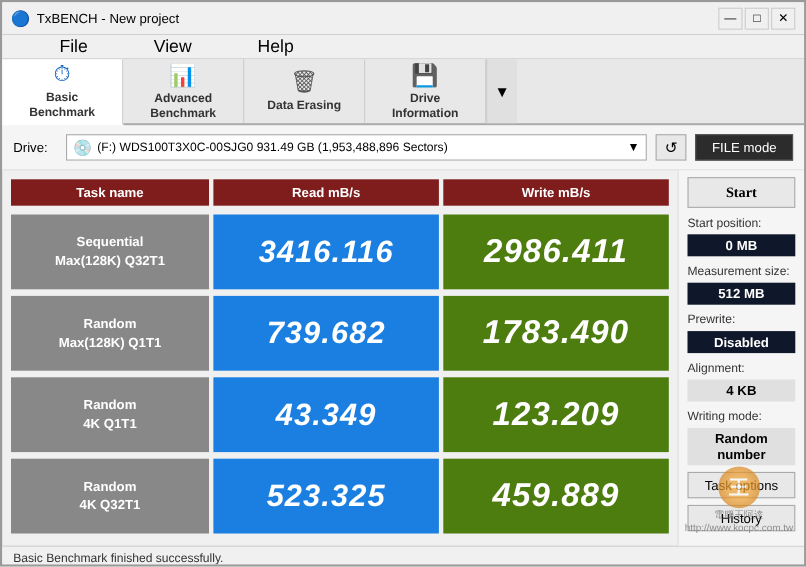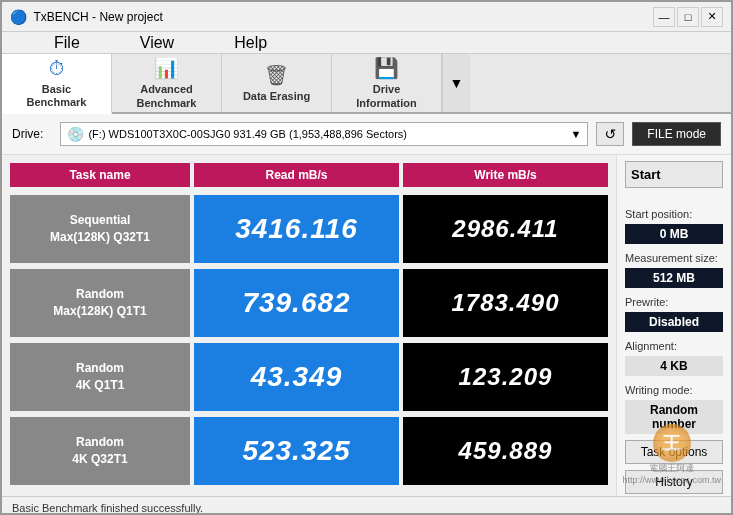--- a/index.html
+++ b/index.html
@@ -177,21 +177,21 @@
     }
 
     
     .table-header {
       display: grid;
       grid-template-columns: 180px 1fr 1fr;
       gap: 4px;
       margin-bottom: 2px;
     }
     .th-cell {
-      background: #be185d;
+      background: #7f1d1d;
       color: #fff;
       text-align: center;
       padding: 5px 4px;
       font-size: 12px;
       font-weight: 600;
     }
 
     
     .bench-row {
       display: grid;
@@ -216,49 +216,51 @@
       display: flex;
       align-items: center;
       justify-content: center;
       color: #fff;
       font-size: 28px;
       font-weight: 700;
       font-style: italic;
       letter-spacing: 1px;
     }
     .bench-write {
-      background: #000000;
-      display: flex;
-      align-items: center;
-      justify-content: center;
-      color: #fff;
-      font-size: 24px;
+      background: #4d7c0f;
+      display: flex;
+      align-items: center;
+      justify-content: center;
+      color: #fff;
+      font-size: 30px;
       font-weight: 700;
       font-style: italic;
       letter-spacing: 1px;
     }
 
     
     .right-panel {
       width: 115px;
       padding: 6px 8px;
       display: flex;
       flex-direction: column;
       gap: 4px;
       border-left: 1px solid #ddd;
       background: #f5f5f5;
     }
     .start-btn {
       background: #e8e8e8;
       border: 1px solid #aaa;
+      text-align: center;
       padding: 5px;
       font-size: 13px;
       font-weight: 600;
       cursor: pointer;
-      margin-bottom: 12px;
+      margin-bottom: 0;
+      font-family: Liberation Serif, serif;
     }
     .panel-label {
       font-size: 11px;
       color: #333;
       font-weight: 500;
       margin-top: 4px;
     }
     .panel-value {
       background: #0f172a;
       color: #fff;

